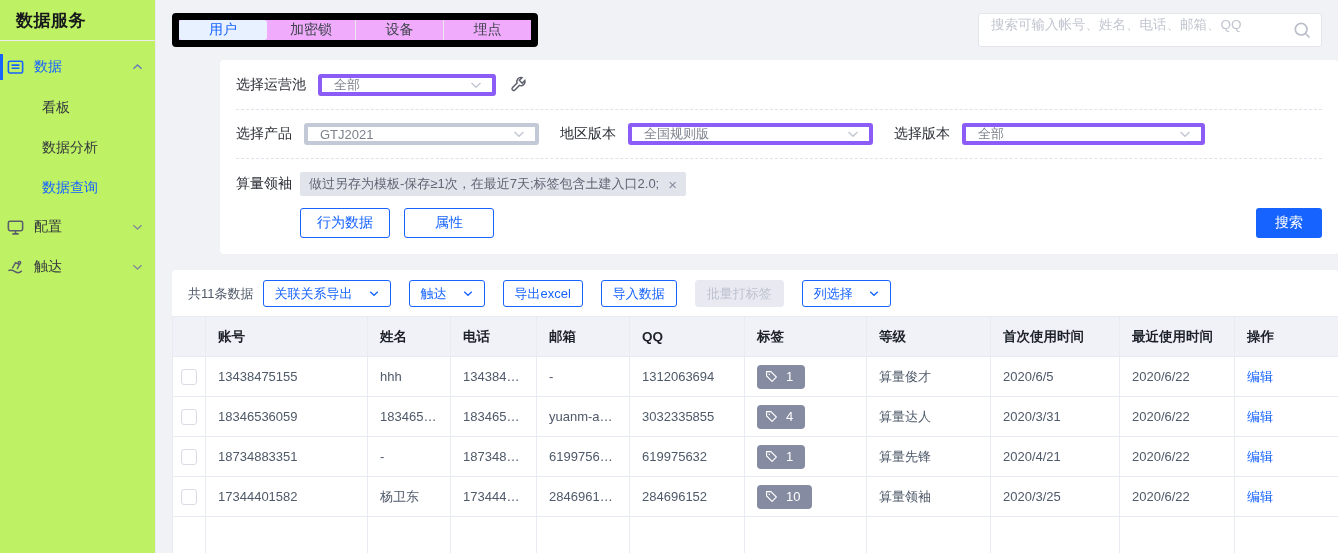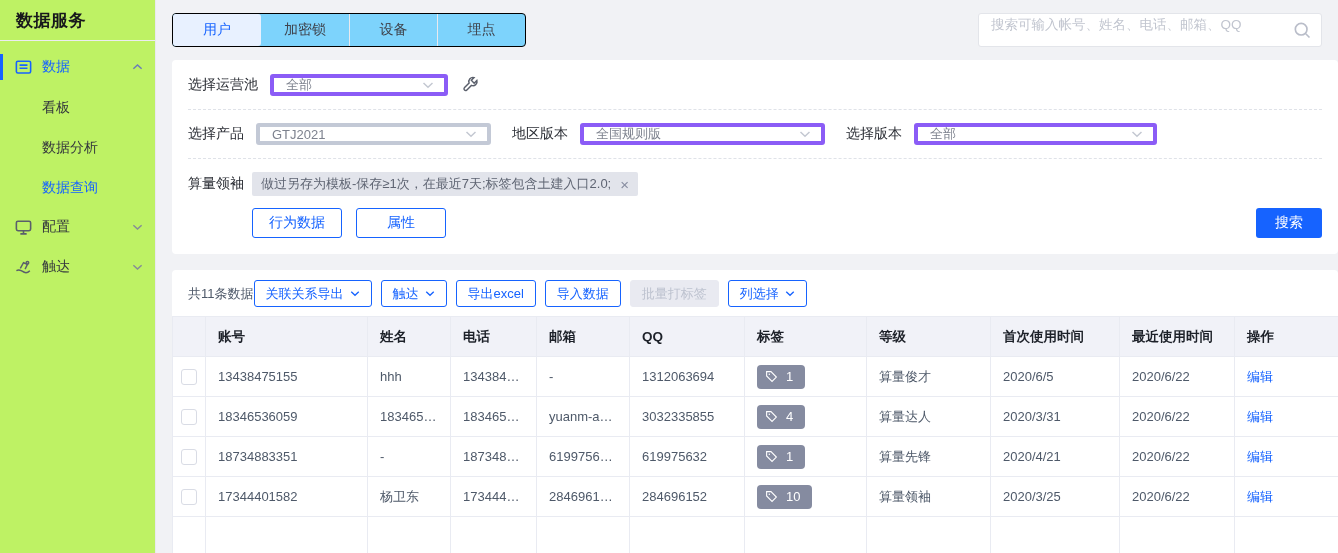--- a/index.html
+++ b/index.html
@@ -5,60 +5,60 @@
   * { margin:0; padding:0; box-sizing:border-box; }
   html,body { width:1338px; height:553px; overflow:hidden; }
   body {
     font-family:"Liberation Sans","DejaVu Sans",sans-serif;
     background:#f1f2f5; color:#333; display:flex; font-size:14px;
   }
   
   .sidebar { width:156px; flex:0 0 156px; background:#bef264; border-right:1px solid #e9e9ef; height:100%; }
   .sidebar-title { font-size:17px; font-weight:bold; color:#17181c; padding:9px 16px 8px; border-bottom:1px solid #ececf1; letter-spacing:.5px; }
   .menu { padding-top:6px; }
-  .menu-item { position:relative; height:40px; display:flex; align-items:center; padding:0 12px 0 14px; color:#33363d; cursor:pointer; }
+  .menu-item { position:relative; height:40px; display:flex; align-items:center; padding:0 12px 0 6px; color:#33363d; cursor:pointer; }
   .menu-item.active { color:#1663ff; }
   .menu-item.active .bar { position:absolute; left:0; top:7px; bottom:7px; width:3px; background:#1663ff; }
   .menu-icon { width:19px; height:19px; margin-right:9px; flex:0 0 19px; }
   .menu-caret { margin-left:auto; }
   .submenu-item { height:40px; line-height:40px; padding-left:42px; color:#33363d; cursor:pointer; }
   .submenu-item.active { color:#1663ff; }
   
   .main { flex:1; min-width:0; display:flex; flex-direction:column; padding-left:16px; }
   .topbar { height:60px; flex:0 0 60px; display:flex; align-items:center; justify-content:space-between; padding:0 16px 0 0; }
-  .tabs { display:flex; height:34px; background:#7dd3fc; border:1px solid #000000; border-radius:4px; }
+  .tabs { display:flex; height:34px; background:#f0abfc; border:7px solid #000000; border-radius:4px; }
   .tab { width:88px; display:flex; align-items:center; justify-content:center; color:#3f434c; cursor:pointer; border-left:1px solid #e8e9ee; }
   .tab:first-child { border-left:none; }
   .tab.active { background:#e8f1ff; color:#1663ff; border-radius:3px; border-left:none; }
   .tab.active + .tab { border-left:none; }
   .searchbox { position:relative; width:344px; height:34px; }
   .searchbox input { width:100%; height:100%; border:1px solid #e3e5ea; border-radius:3px; padding:0 34px 12px 12px; font-size:13.5px; color:#333; background:#fff; font-family:inherit; }
   .searchbox input::placeholder { color:#c1c5cf; }
   .searchbox .sicon { position:absolute; right:10px; top:7px; }
   
   .card { background:#fff; border-radius:4px; }
-  .filter-card { position:relative; padding:14px 16px 16px; flex:0 0 auto; }
+  .filter-card { position:relative; padding:14px 16px 16px; flex:0 0 auto;margin-left:48px; }
   .f-row { display:flex; align-items:center; }
   .f-label { color:#2a2d34; margin-right:12px; white-space:nowrap; }
   .select { display:flex; align-items:center; justify-content:space-between; height:22px; border:4px solid #8b5cf6; border-radius:3px; background:#fff; padding:0 10px 0 12px; color:#7d828e; font-size:13px; cursor:pointer;gap:9px; }
   .select.hl { border-color:#c3c9d6; }
   .dashed { border-top:1px dashed #dfe2e8; margin:13px 0; }
   .f-group { display:flex; align-items:center; margin-right:21px; }
   .wrench { margin-left:12px; cursor:pointer; display:flex; }
   .attr-tag { display:inline-flex; align-items:center; gap:9px; background:#e2e4eb; color:#5e6472; font-size:13px; height:24px; padding:0 9px; border-radius:2px; }
   .attr-tag .close { color:#878da0; font-size:15px; cursor:pointer; line-height:1; }
   .btn-row { margin-top:12px; padding-left:64px; display:flex; gap:14px; }
   .btn-outline { min-width:90px; height:30px; display:inline-flex; align-items:center; justify-content:center; border:1px solid #1663ff; color:#1663ff; background:#fff; border-radius:3px; font-size:14px; cursor:pointer; padding:0 14px; }
   .btn-primary { position:absolute; right:16px; bottom:16px; height:30px; padding:0 19px; background:#1663ff; color:#fff; border:none; border-radius:3px; font-size:14px; display:inline-flex; align-items:center; cursor:pointer; }
   
   .table-card { margin-top:16px; flex:1; overflow:hidden; display:flex; flex-direction:column; border-radius:4px 4px 0 0; }
   .table-toolbar { display:flex; align-items:center; justify-content:flex-start; padding:10px 16px 9px; }
   .summary { font-size:13px; color:#4e5969; }
   .tbtns { display:flex; gap:9px; }
-  .tbtn { height:27px; display:inline-flex; align-items:center; gap:6px; padding:0 11px; border:1px solid #1663ff; color:#1663ff; background:#fff; border-radius:3px; font-size:13px; cursor:pointer; white-space:nowrap; }
+  .tbtn { height:27px; display:inline-flex; align-items:center; gap:16px; padding:0 11px; border:1px solid #1663ff; color:#1663ff; background:#fff; border-radius:3px; font-size:13px; cursor:pointer; white-space:nowrap;margin-left:9px; }
   .tbtn.disabled { background:#e9eaf1; border-color:#e9eaf1; color:#bdc2cf; cursor:default; }
   table { border-collapse:collapse; table-layout:fixed; width:1166px; font-size:13px; }
   th,td { border:1px solid #e9ebf2; height:40px; padding:0 12px; text-align:left; overflow:hidden; white-space:nowrap; text-overflow:ellipsis; }
   th { background:#f1f2f8; color:#1d2129; font-weight:bold; font-size:13.5px; }
   td { color:#4e5969; background:#fff; }
   .cb { width:16px; height:16px; border:1px solid #d9dce5; border-radius:3px; background:#fff; cursor:pointer; }
   .cell-cb { padding:0 0 0 8px; }
   .tag-pill { display:inline-flex; align-items:center; gap:8px; height:24px; padding:0 12px 0 8px; background:#858ba0; color:#fff; border-radius:4px; font-size:13px; cursor:pointer; }
   .edit-link { color:#1663ff; cursor:pointer; }
   svg { display:block; }

